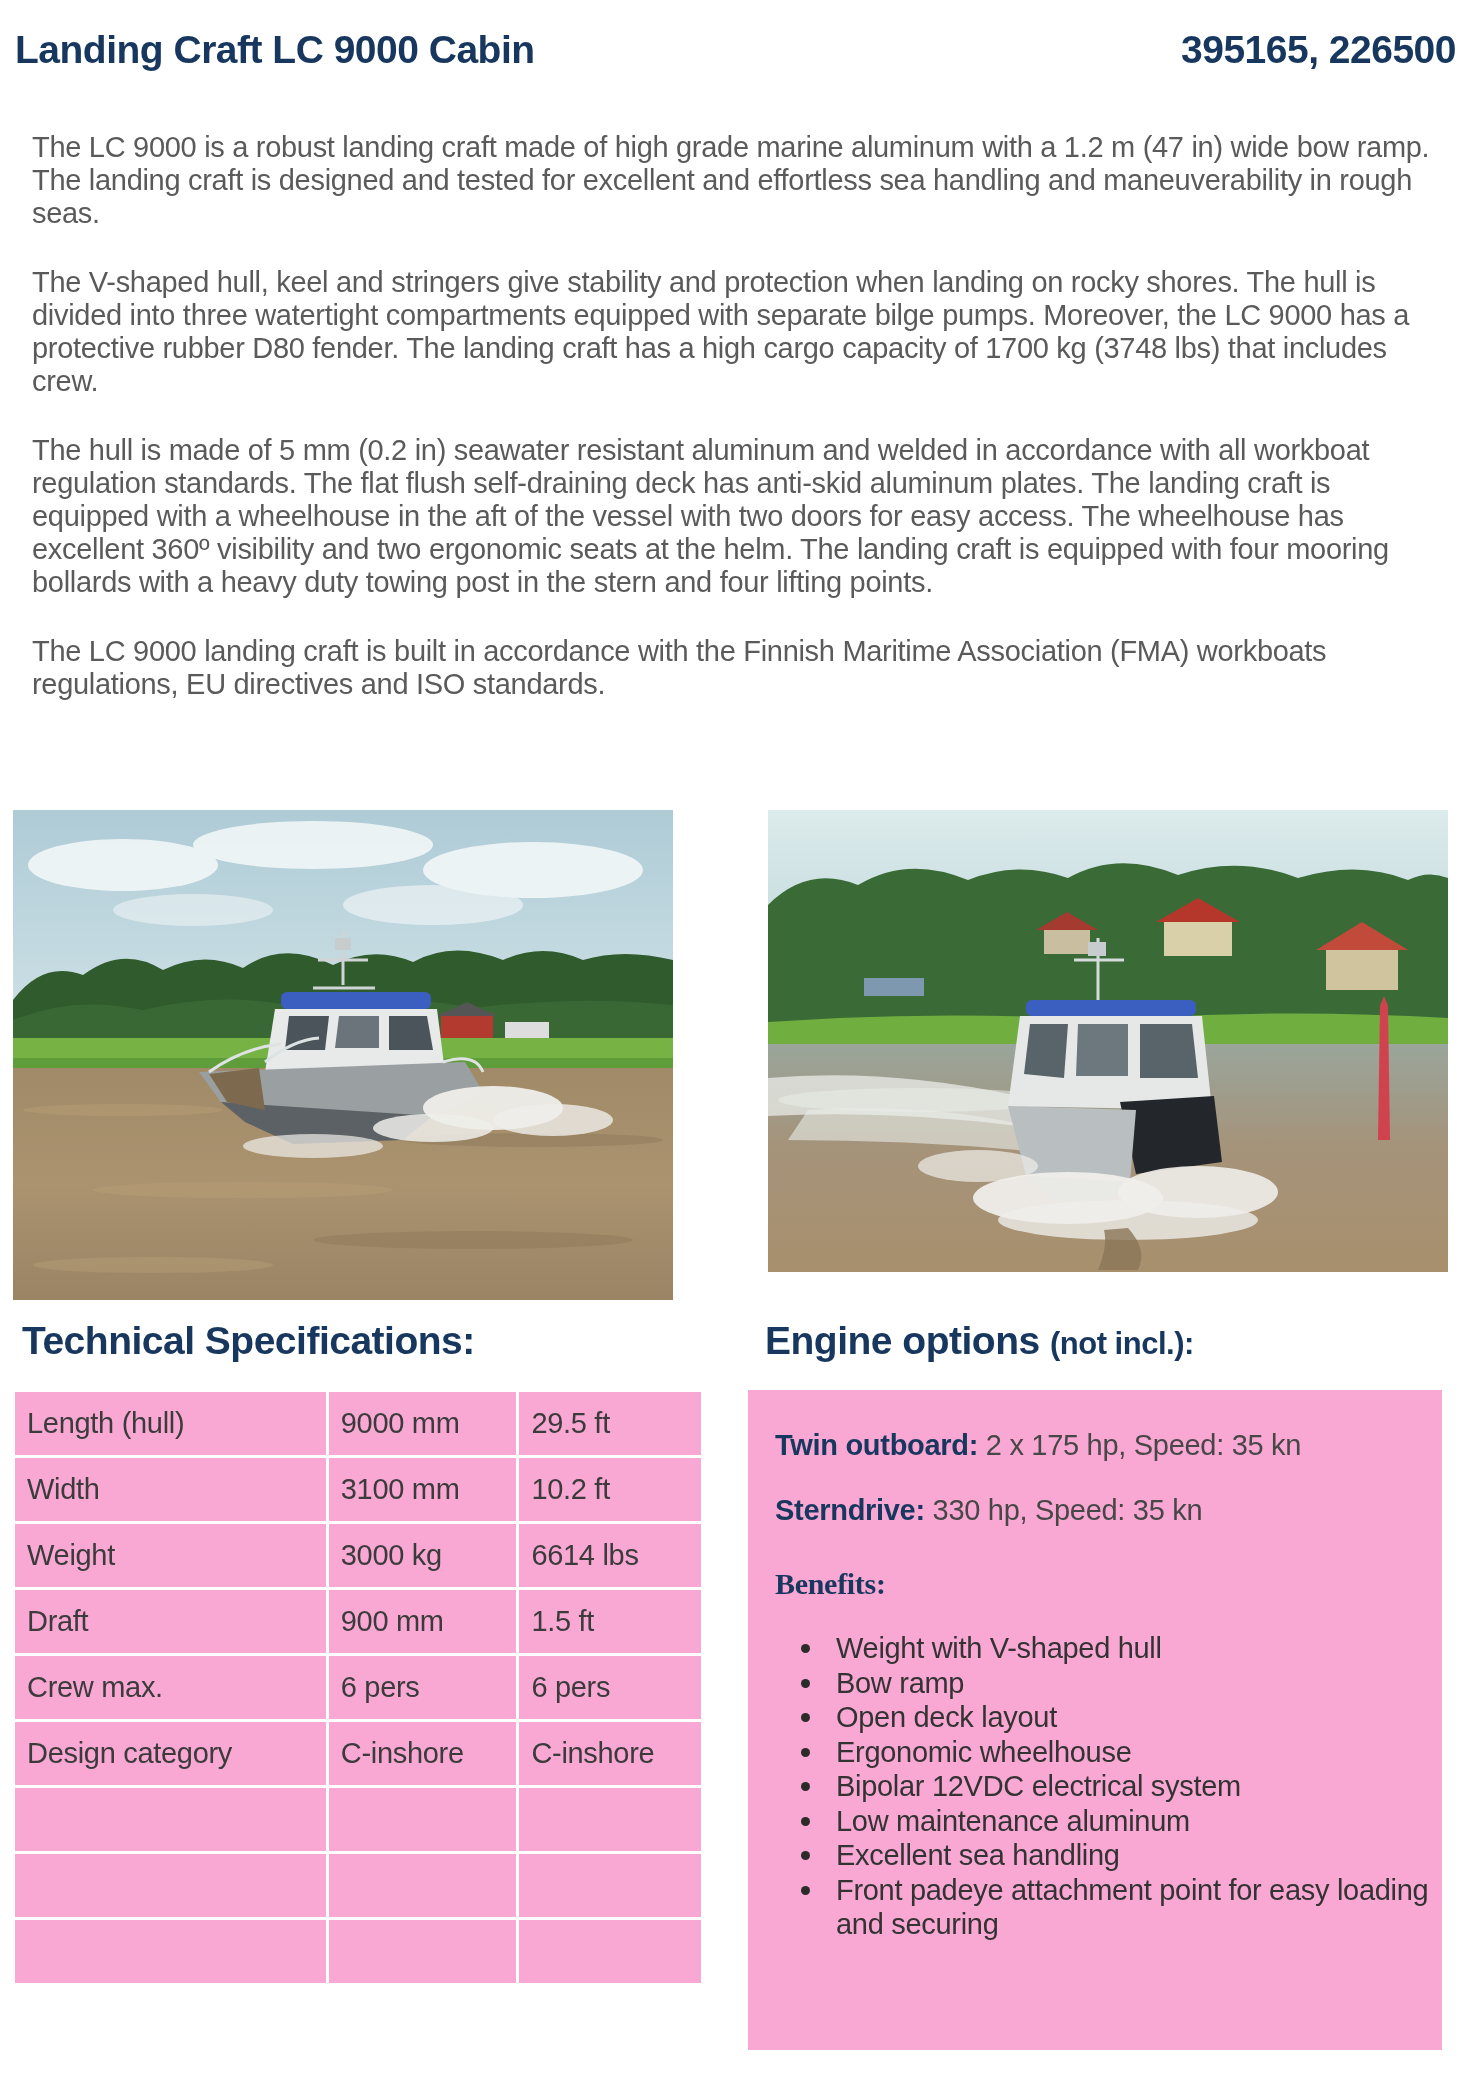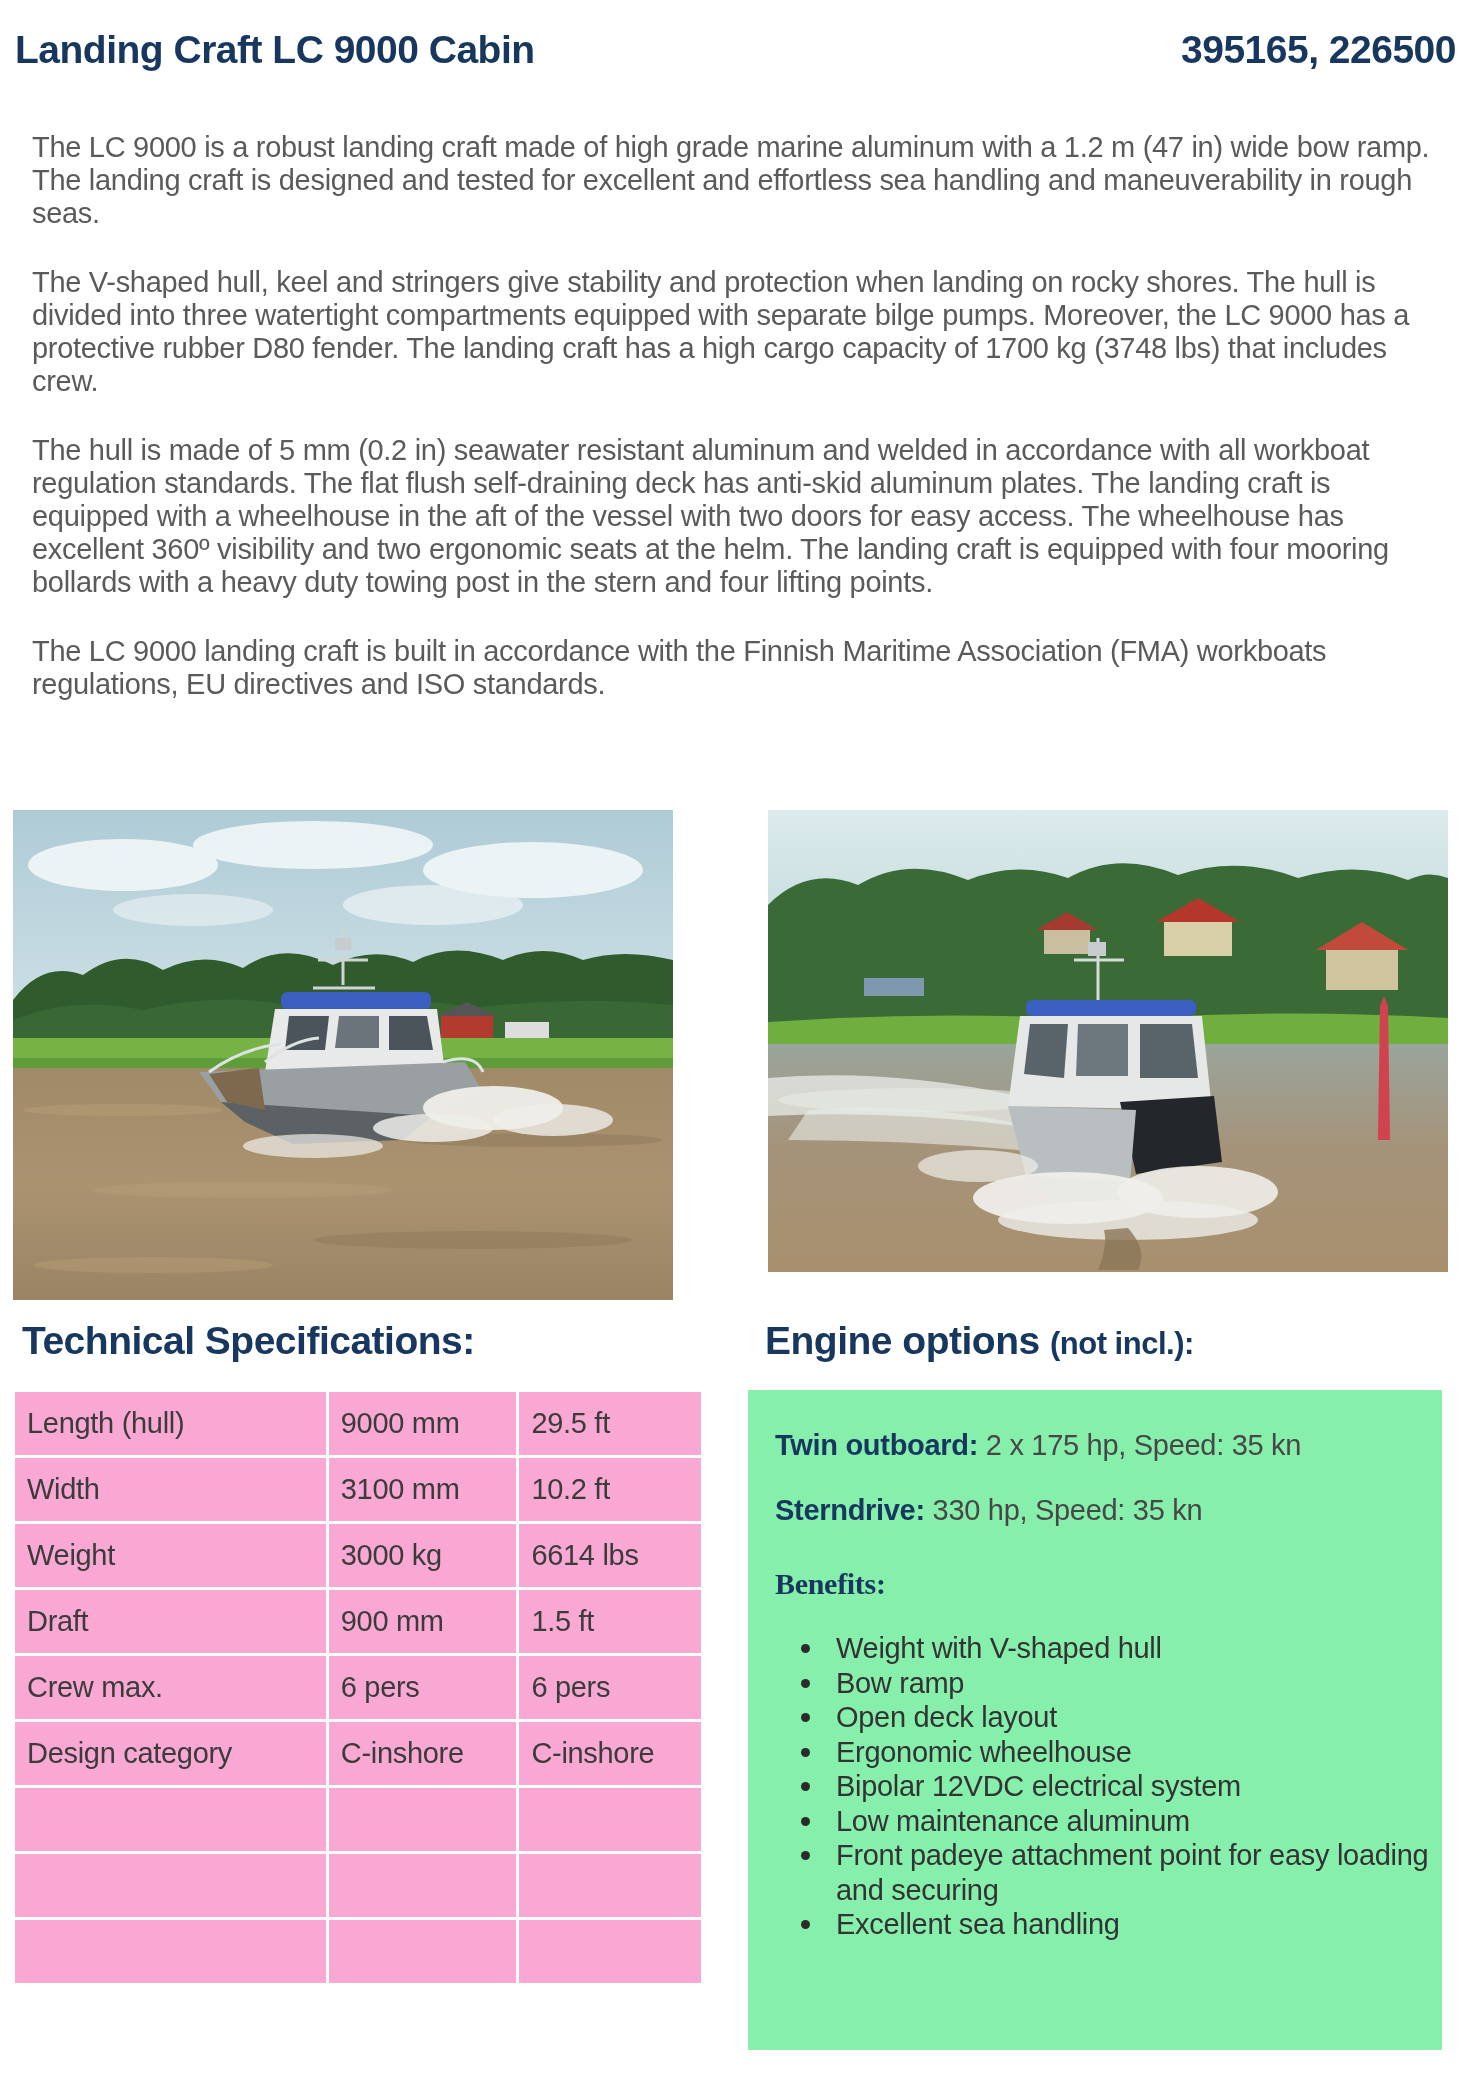--- a/index.html
+++ b/index.html
@@ -44,21 +44,21 @@
     border-collapse:separate; border-spacing:3px;
     table-layout:fixed; width:692px;
   }
   .spec-table td {
     background:#f9a8d4; height:63px; vertical-align:middle;
     padding-left:12px; color:#3b3b3b; font-size:29px; letter-spacing:-0.3px;
   }
   
   .engine-panel {
     position:absolute; top:1390px; left:748px; width:694px; height:660px;
-    background:#86efac; padding:40px 30px 0 27px;
+    background:#f9a8d4; padding:40px 30px 0 27px;
   }
   .engine-option { font-size:29px; line-height:31px; letter-spacing:-0.3px; margin:0 0 34px 0; color:#474747; }
   .engine-option .opt-label { color:#17375e; font-weight:bold; }
   .benefits-head {
     color:#17375e; font-weight:bold; font-size:30px; letter-spacing:-0.3px;
     margin:42px 0 0 0; line-height:31px;font-family:Liberation Serif, serif;
   }
   .benefits-list { list-style:none; margin:32px 0 0 0; width:660px; }
   .benefits-list li {
     position:relative; padding-left:61px; color:#333333;
@@ -279,18 +279,18 @@
       <span class="opt-label">Sterndrive:</span><span> 330 hp, Speed: 35 kn</span>
     </p>
     <p class="benefits-head">Benefits:</p>
     <ul class="benefits-list">
       <li>Weight with V-shaped hull</li>
       <li>Bow ramp</li>
       <li>Open deck layout</li>
       <li>Ergonomic wheelhouse</li>
       <li>Bipolar 12VDC electrical system</li>
       <li>Low maintenance aluminum</li>
+      <li>Excellent sea handling</li>
       <li>Front padeye attachment point for easy loading and securing</li>
-      <li>Excellent sea handling</li>
     </ul>
   </div>
 
 </div>
 
 </body></html>

